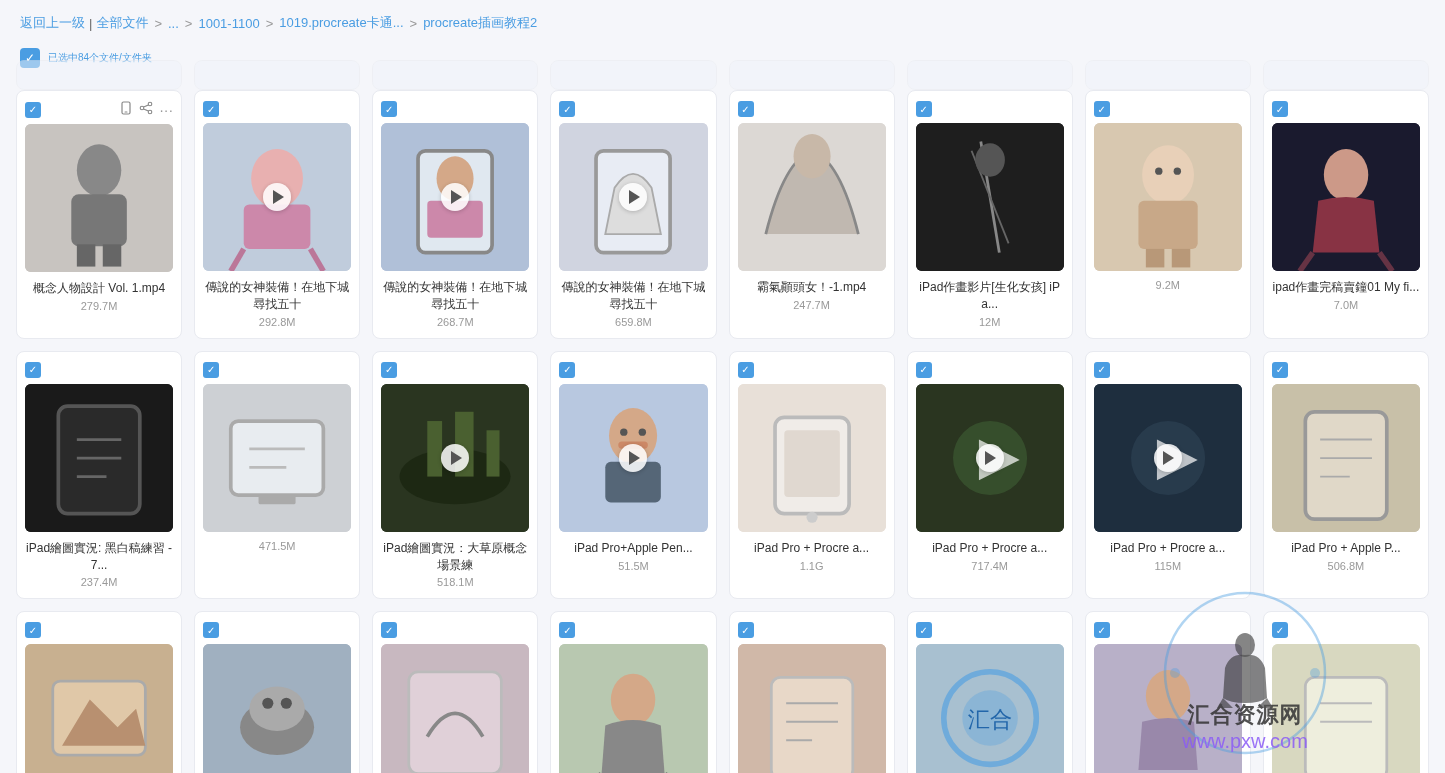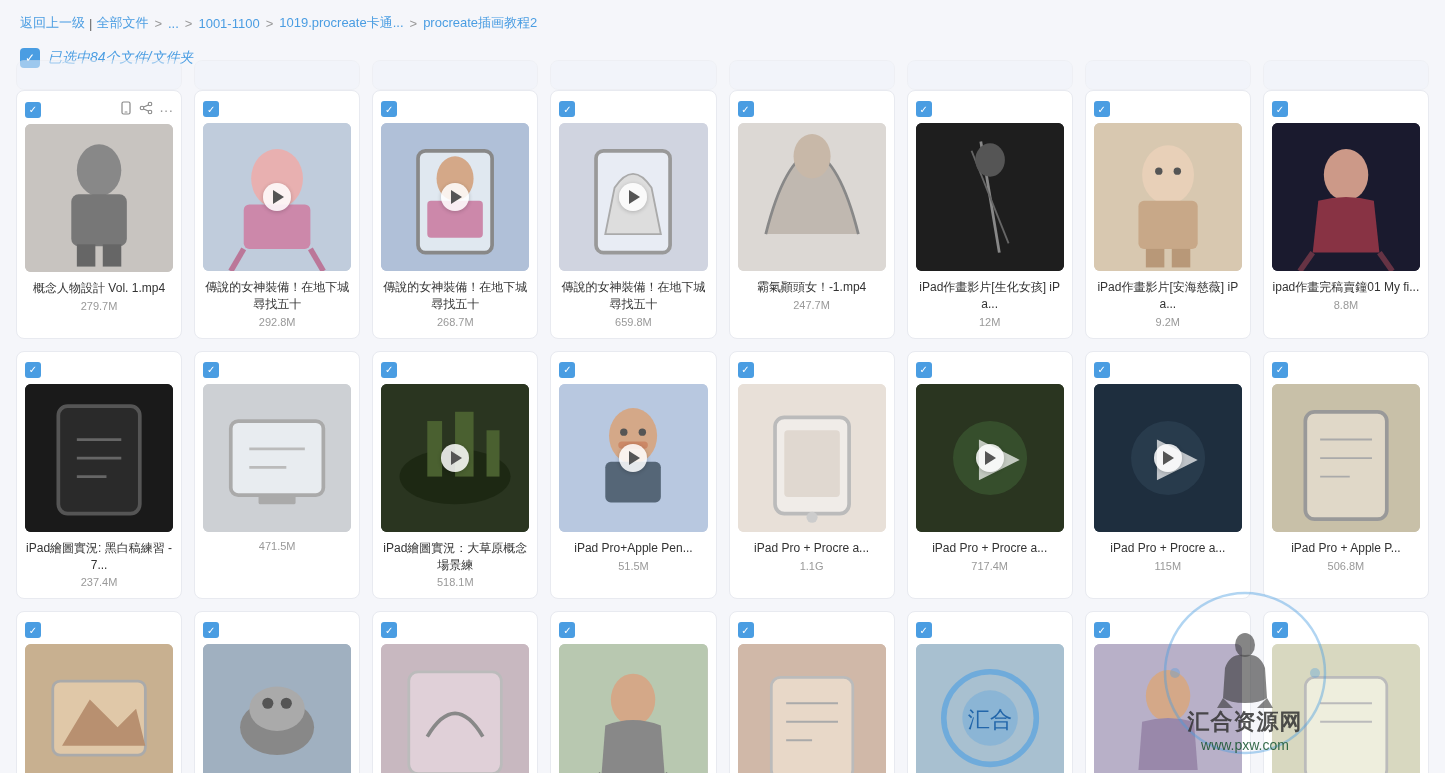--- a/index.html
+++ b/index.html
@@ -40,22 +40,21 @@
       border-radius: 4px;
       display: flex;
       align-items: center;
       justify-content: center;
       color: white;
       font-size: 12px;
       flex-shrink: 0;
     }
     .selection-text {
       color: #4a9de2;
-      font-size: 14px;
-      font-style: italic;
+      font-size: 10px;
     }
     .grid-container {
       padding: 0 16px 20px 16px;
     }
     .grid-row {
       display: grid;
       grid-template-columns: repeat(8, 1fr);
       gap: 12px;
       margin-bottom: 12px;
     }
@@ -360,40 +359,39 @@
               <rect width="80" height="80" fill="#d8c8b0"></rect>
               <ellipse cx="40" cy="28" rx="14" ry="16" fill="#e8d0b8"></ellipse>
               <rect x="24" y="42" width="32" height="26" rx="3" fill="#c8a888"></rect>
               <rect x="28" y="68" width="10" height="10" fill="#b89878"></rect>
               <rect x="42" y="68" width="10" height="10" fill="#b89878"></rect>
               <circle cx="35" cy="26" r="2" fill="#555"></circle>
               <circle cx="45" cy="26" r="2" fill="#555"></circle>
             </svg>
           </div>
         </div>
-        <div class="file-name">iPad作畫影片[安海慈薇] iPa...</div>
         <div class="file-size">9.2M</div>
       </div>
       <div class="file-card">
         <div class="card-header">
           <div class="card-checkbox">✓</div>
         </div>
         <div class="thumbnail-wrapper" style="background: rgb(26, 26, 46);">
           <div style="width: 100%; height: 100%; position: relative; display: flex; align-items: center; justify-content: center;">
             <svg width="100%" height="100%" viewBox="0 0 80 80">
               <rect width="80" height="80" fill="#1a1a2e"></rect>
               <ellipse cx="40" cy="28" rx="12" ry="14" fill="#cc9988"></ellipse>
               <path d="M25 42 Q40 38 55 42 L58 70 H22 Z" fill="#883344"></path>
               <line x1="22" y1="70" x2="15" y2="80" stroke="#663344" stroke-width="3"></line>
               <line x1="58" y1="70" x2="65" y2="80" stroke="#663344" stroke-width="3"></line>
             </svg>
           </div>
         </div>
         <div class="file-name">ipad作畫完稿賣鐘01 My fi...</div>
-        <div class="file-size">8.8M</div>
+        <div class="file-size">7.0M</div>
       </div>
     </div>
 
   <div class="grid-row" id="row2">
       <div class="file-card">
         <div class="card-header">
           <div class="card-checkbox">✓</div>
         </div>
         <div class="thumbnail-wrapper" style="background: rgb(26, 26, 26);">
           <div style="width: 100%; height: 100%; position: relative; display: flex; align-items: center; justify-content: center;">
@@ -681,17 +679,17 @@
       </svg>
 
       <svg width="60" height="80" viewBox="0 0 60 80" style="position:absolute; left:50%; top:50%; transform:translate(-50%,-50%);">
         <ellipse cx="30" cy="12" rx="10" ry="12" fill="#333" opacity="0.7"></ellipse>
         <path d="M10 35 Q15 20 30 22 Q45 20 50 35 L52 65 Q45 70 30 70 Q15 70 8 65 Z" fill="#333" opacity="0.7"></path>
         <path d="M8 65 L2 75 L18 75 Z" fill="#333" opacity="0.7"></path>
         <path d="M52 65 L58 75 L42 75 Z" fill="#333" opacity="0.7"></path>
       </svg>
       <div style="position:absolute; bottom:10px; text-align:center;">
         <div style="font-size:22px; font-weight:bold; color:#333; letter-spacing:1px;">汇合资源网</div>
-        <div style="font-size:14px; color:#14532d;">www.pxw.com</div>
+        <div style="font-size:20px; color:#8b5cf6;">www.pxw.com</div>
       </div>
     </div>
   </div>
 </div>
 
 </body></html>

